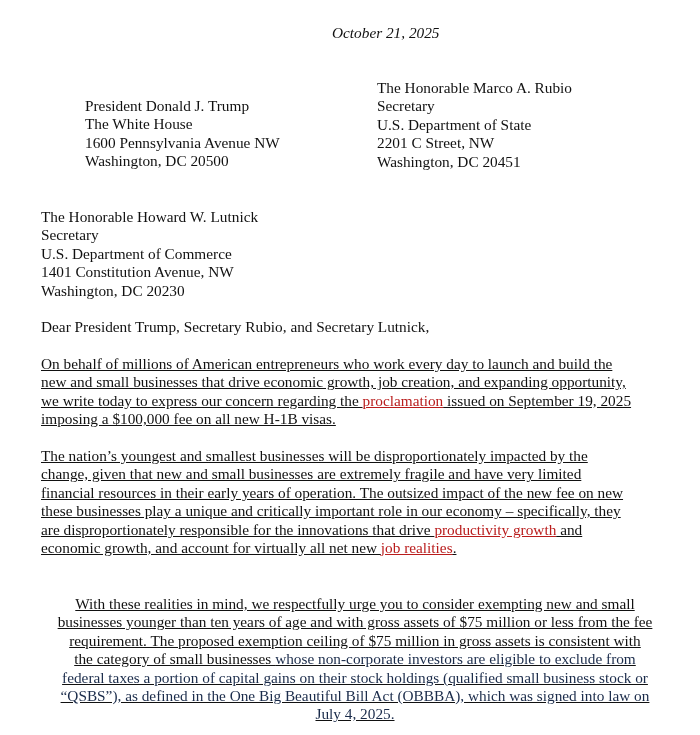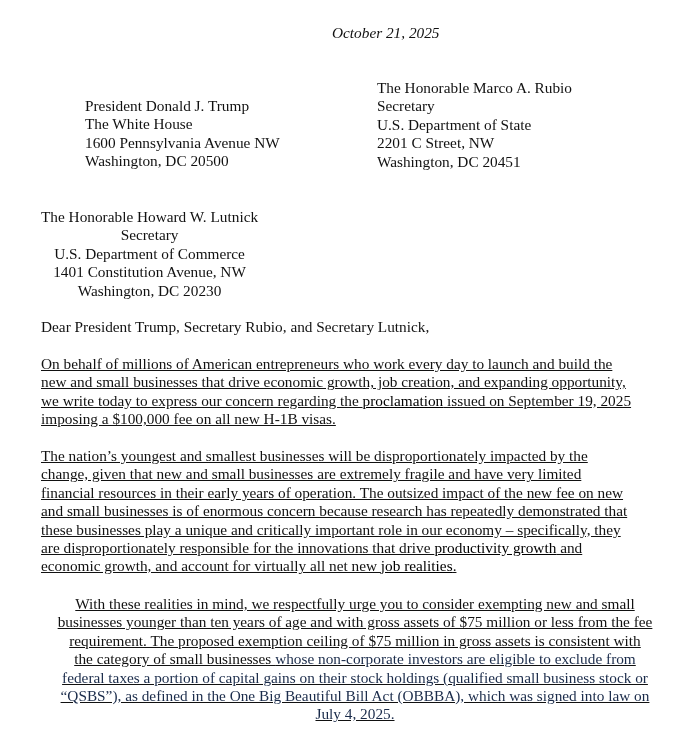--- a/index.html
+++ b/index.html
@@ -6,28 +6,28 @@
   body {
     width: 700px; height: 735px; overflow: hidden; position: relative;
     font-family: "Liberation Serif", "DejaVu Serif", serif;
     font-size: 15.3px; color: #111111; line-height: 18.4px;
   }
   .date { position: absolute; top: 24px; left: 332px; font-style: italic; }
   .addr { position: absolute; }
   .addr div { white-space: nowrap; }
   #addr-trump { top: 97px; left: 41px; margin-left: 44px; }
   #addr-rubio { top: 79px; left: 377px; }
-  #addr-lutnick { top: 208px; left: 41px; text-align: center; }
+  #addr-lutnick { top: 208px; left: 41px; }
   .salutation { position: absolute; top: 318px; left: 41px; white-space: nowrap; }
   .para { position: absolute; left: 41px; width: 628px; text-decoration: underline; }
   .para .ln { white-space: nowrap; display: block; }
   #para1 { top: 355px; }
   #para2 { top: 447px; }
   #para3 { top: 595px; text-align: center; }
-  a.link { color: #000000; text-decoration: underline; }
+  a.link { color: #b91c1c; text-decoration: underline; }
   .navy { color: #1a2b4a; }
 </style>
 </head>
 <body>
 
 <div class="date">October 21, 2025</div>
 
 <div class="addr" id="addr-trump">
   <div>President Donald J. Trump</div>
   <div>The White House</div>
@@ -57,21 +57,20 @@
   <span class="ln">On behalf of millions of American entrepreneurs who work every day to launch and build the</span>
   <span class="ln">new and small businesses that drive economic growth, job creation, and expanding opportunity,</span>
   <span class="ln"><span>we write today to express our concern regarding the </span><a class="link" href="#">proclamation</a><span> issued on September 19, 2025</span></span>
   <span class="ln">imposing a $100,000 fee on all new H-1B visas.</span>
 </div>
 
 <div class="para" id="para2">
   <span class="ln">The nation’s youngest and smallest businesses will be disproportionately impacted by the</span>
   <span class="ln">change, given that new and small businesses are extremely fragile and have very limited</span>
   <span class="ln">financial resources in their early years of operation.  The outsized impact of the new fee on new</span>
-  <span class="ln">and small businesses is of enormous concern because research has repeatedly demonstrated that</span>
   <span class="ln">these businesses play a unique and critically important role in our economy – specifically, they</span>
   <span class="ln"><span>are disproportionately responsible for the innovations that drive </span><a class="link" href="#">productivity growth</a><span> and</span></span>
   <span class="ln"><span>economic growth, and account for virtually all net new </span><a class="link" href="#">job realities</a><span>.</span></span>
 </div>
 
 <div class="para" id="para3">
   <span class="ln">With these realities in mind, we respectfully urge you to consider exempting new and small</span>
   <span class="ln">businesses younger than ten years of age and with gross assets of $75 million or less from the fee</span>
   <span class="ln">requirement.  The proposed exemption ceiling of $75 million in gross assets is consistent with</span>
   <span class="ln"><span>the category of small businesses </span><span class="navy">whose non-corporate investors are eligible to exclude from</span></span>

